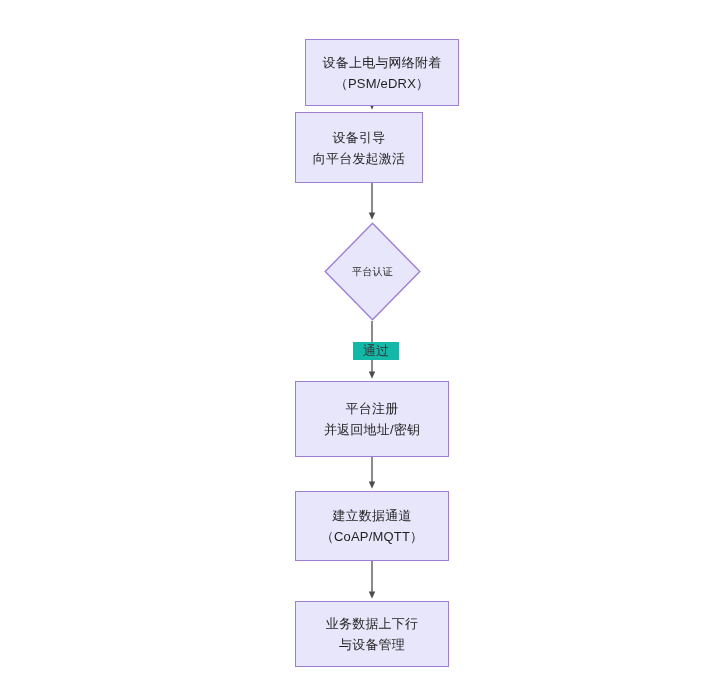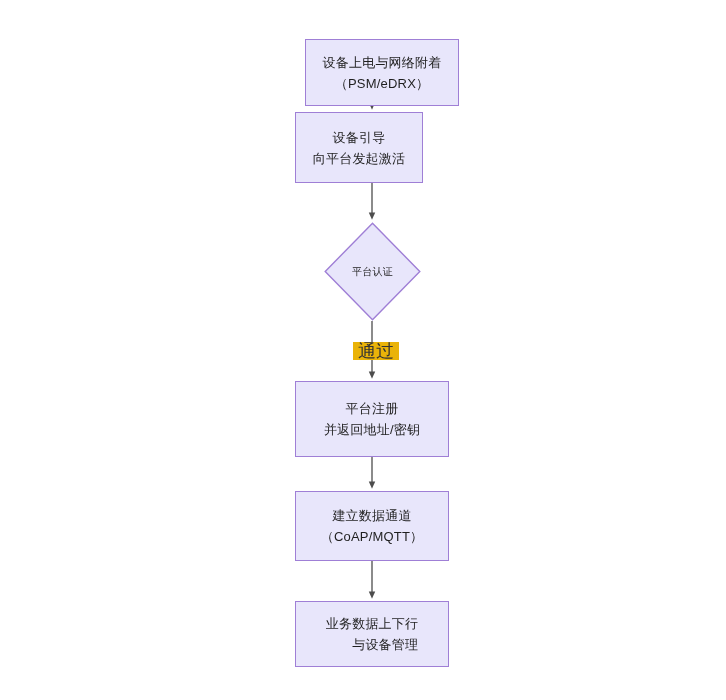--- a/index.html
+++ b/index.html
@@ -62,23 +62,23 @@
   }
   .decision-text {
     position: relative;
     z-index: 2;
     font-size: 10px;
     color: #1f1f1f;
     line-height: 20px;
   }
   .edge-label {
     position: absolute;
-    background: #eab308;
+    background: #14b8a6;
     color: #333333;
-    font-size: 18px;
+    font-size: 13px;
     line-height: 16px;
     padding: 1px 3px;
     text-align: center;
     white-space: nowrap;
   }
 </style>
 </head>
 <body>
 
 <div id="flow-canvas">
@@ -125,18 +125,18 @@
   <div class="node process" style="left:295px; top:381px; width:154px; height:76px;">
     <span class="node-label">平台注册
 并返回地址/密钥</span>
   </div>
 
   <div class="node process" style="left:295px; top:491px; width:154px; height:70px;">
     <span class="node-label">建立数据通道
 （CoAP/MQTT）</span>
   </div>
 
-  <div class="node process" style="left:295px; top:601px; width:154px; height:66px;text-align:right;">
+  <div class="node process" style="left:295px; top:601px; width:154px; height:66px;">
     <span class="node-label">业务数据上下行
 与设备管理</span>
   </div>
 
 </div>
 
 </body></html>

